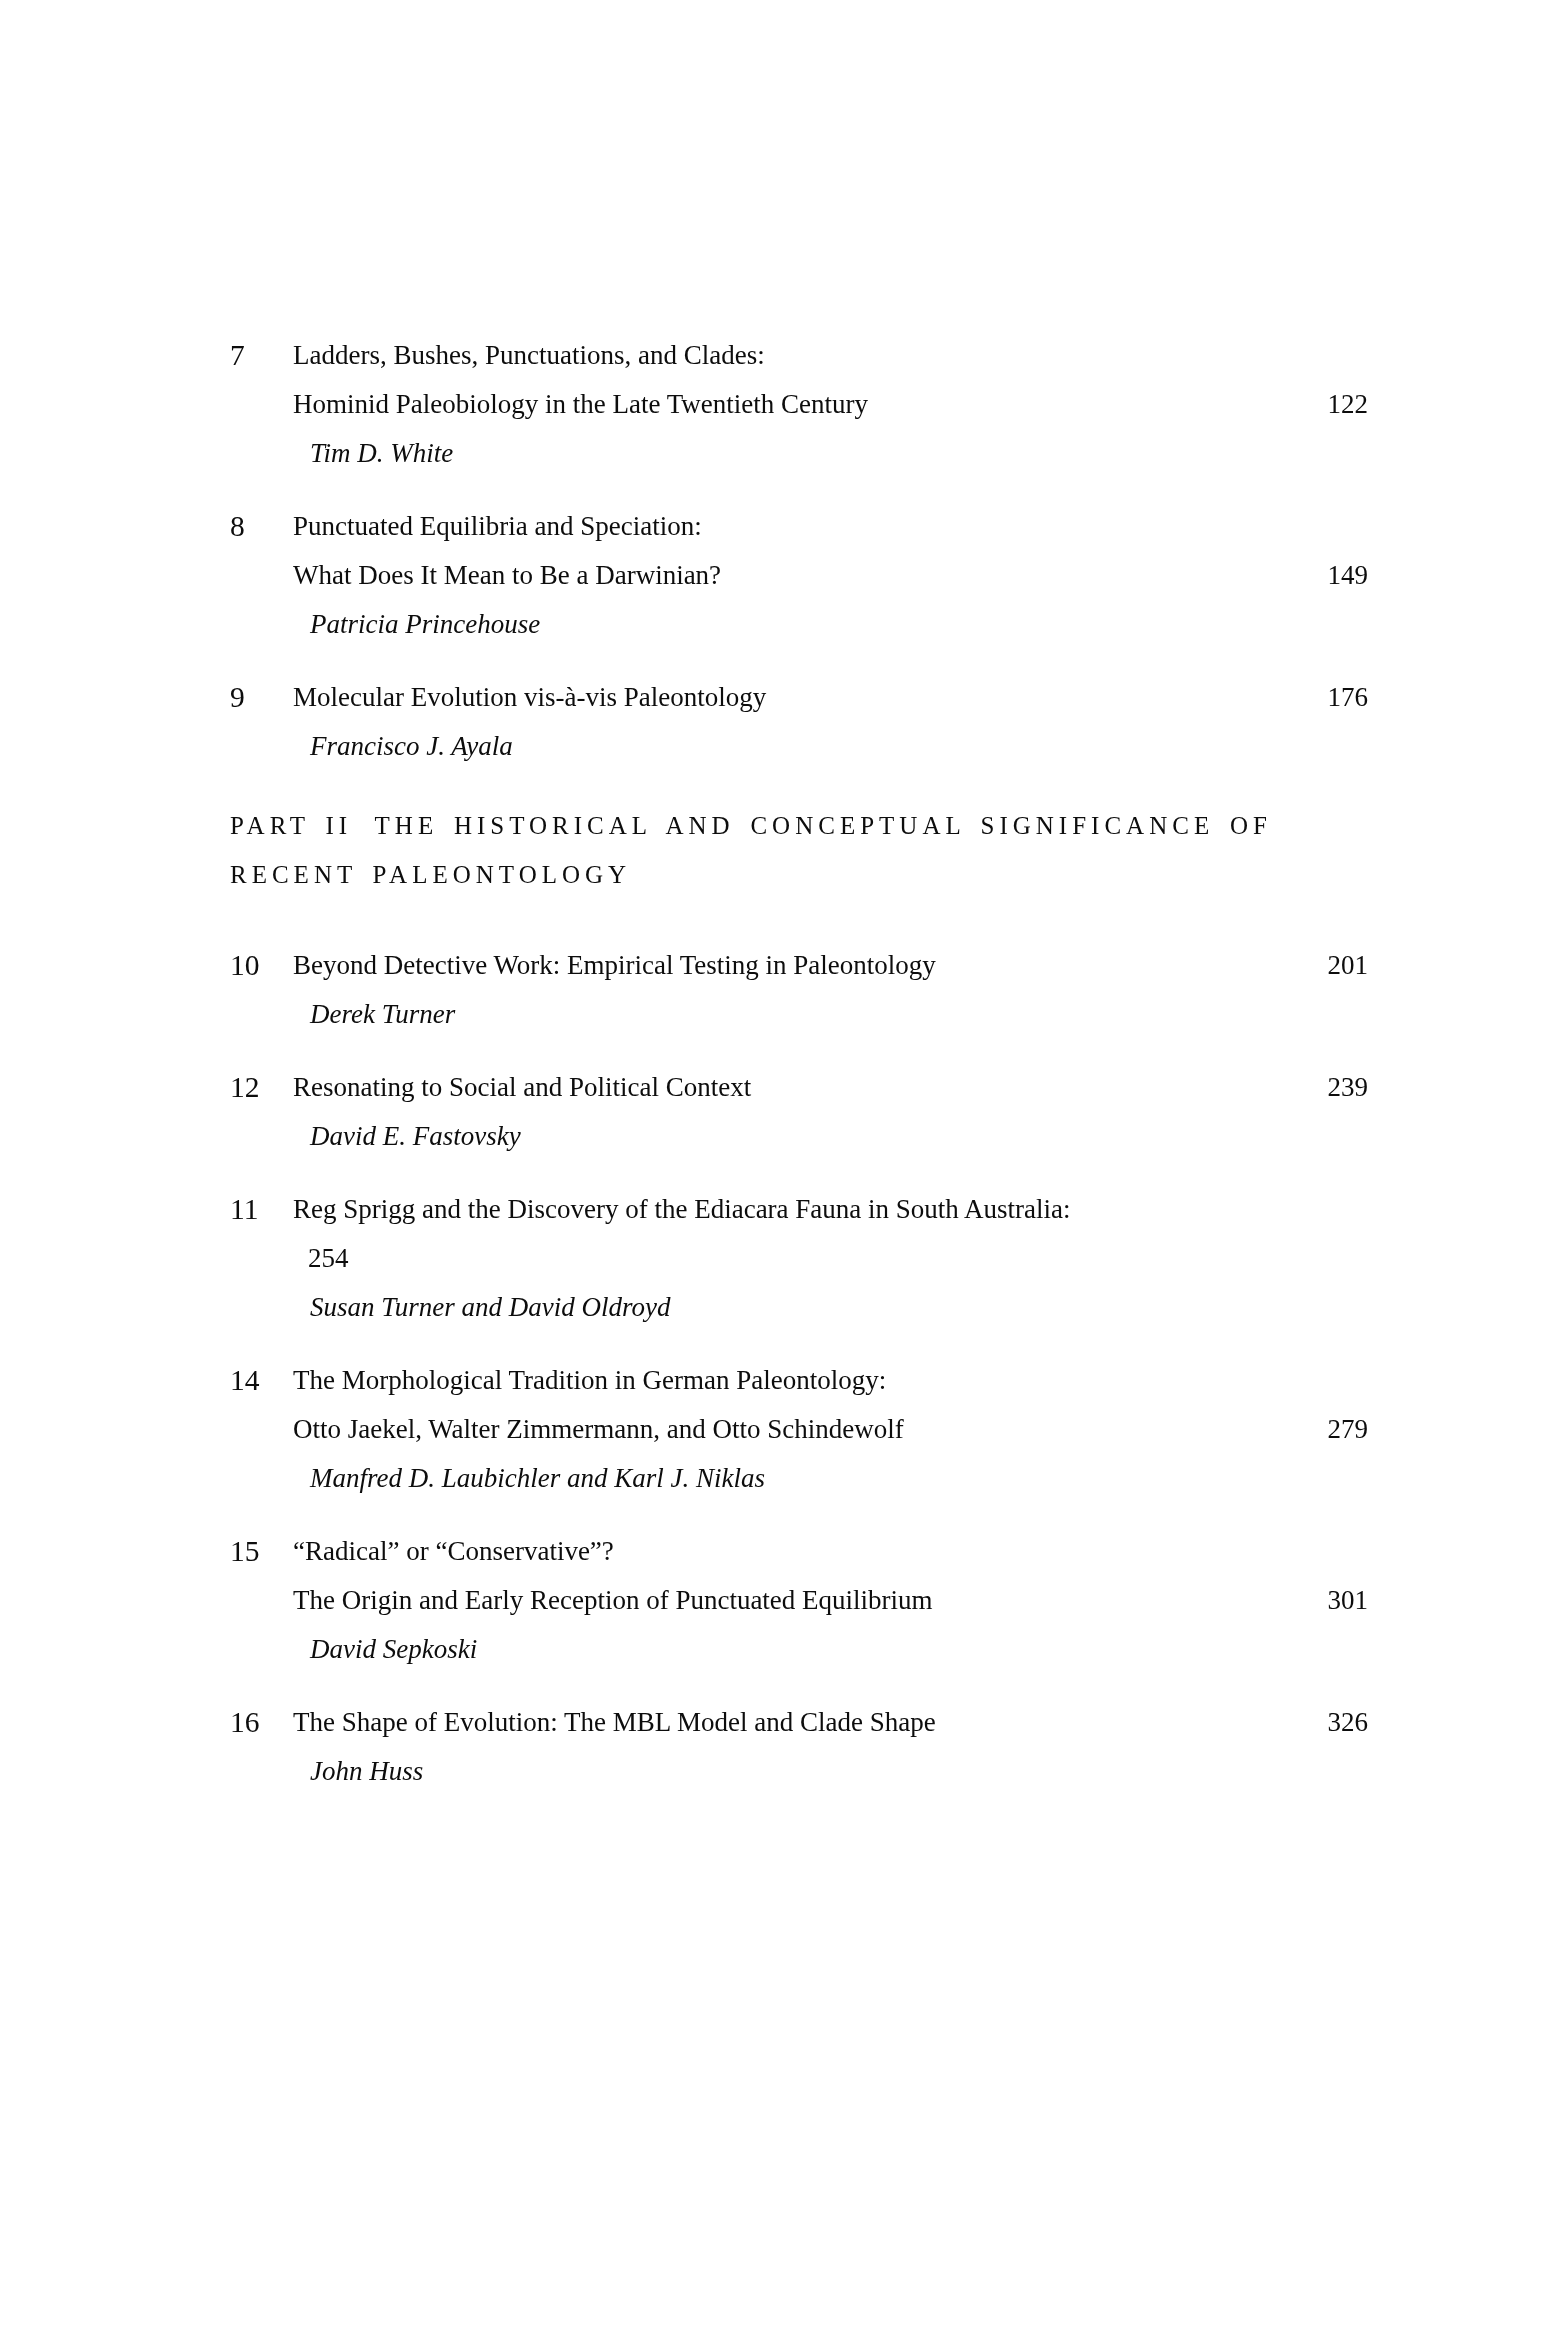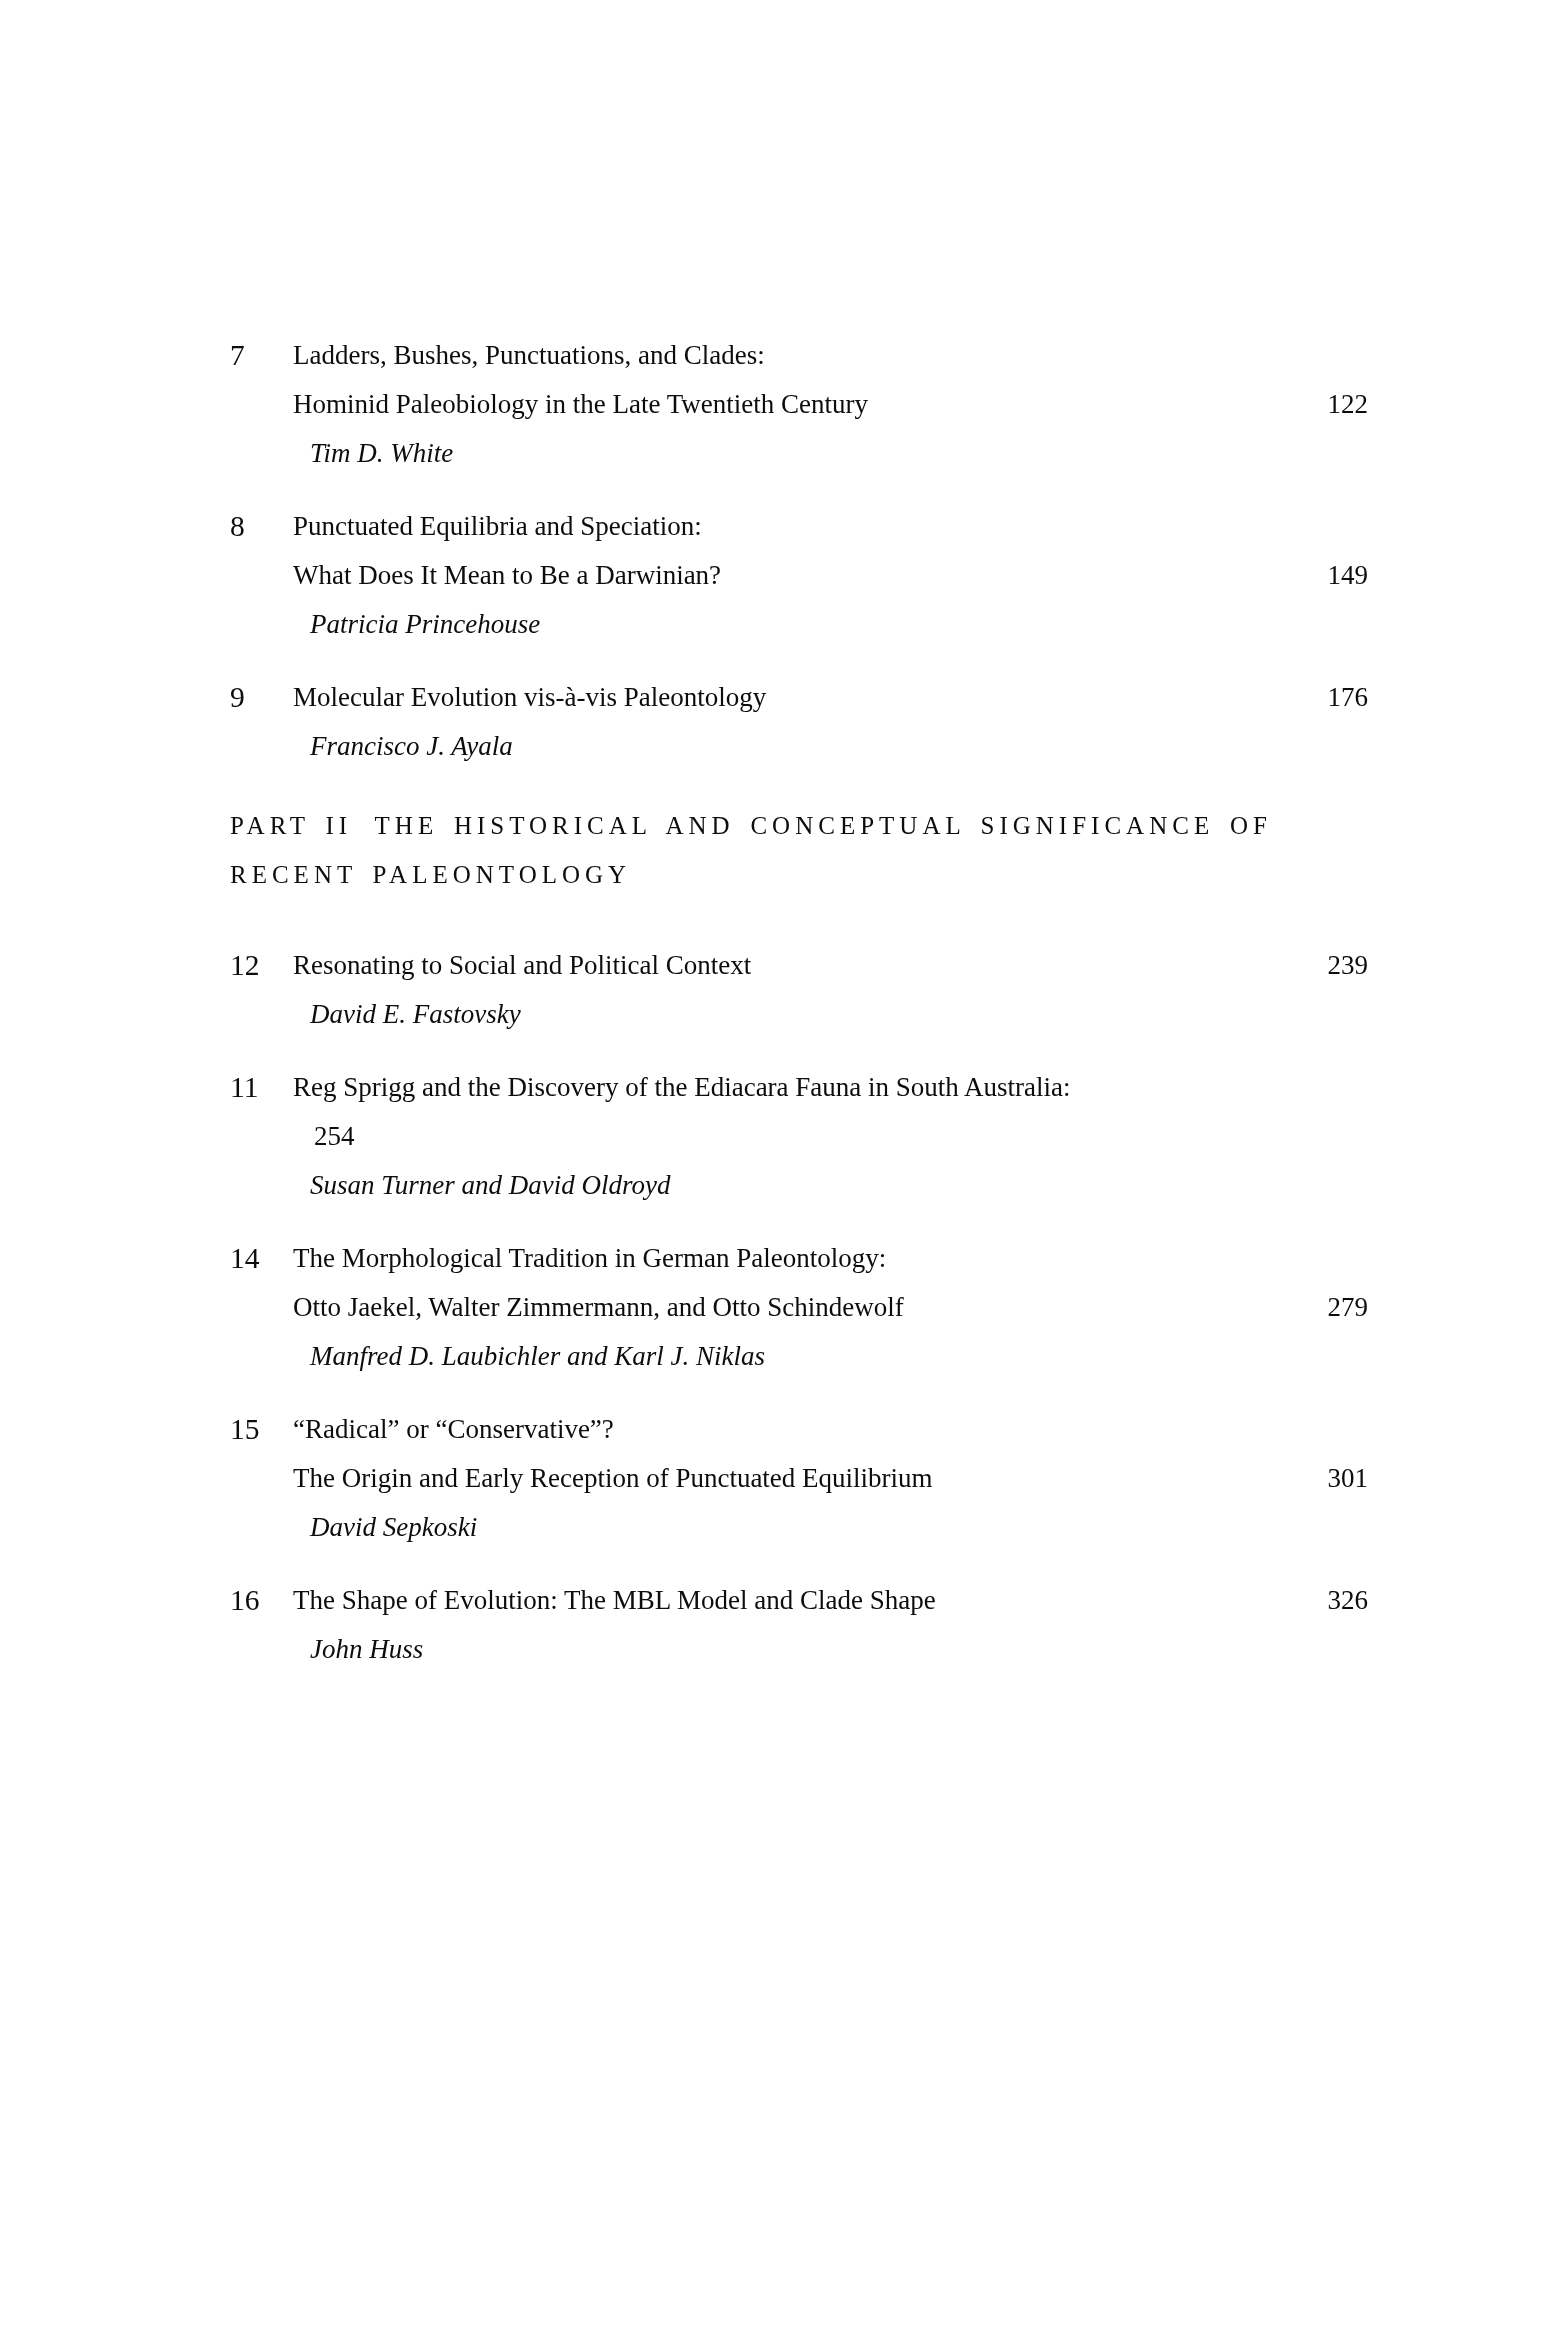--- a/index.html
+++ b/index.html
@@ -41,21 +41,21 @@
     justify-content: space-between;
     align-items: baseline;
     white-space: nowrap;
     font-size: 27px;
     line-height: 49px;
   }
   .line .t {
     flex: 0 1 auto;
   }
   .pg {
-    margin-left: 21px;
+    margin-left: 15px;
     flex: 0 0 auto;
   }
   .author {
     font-style: italic;
     margin-left: 17px;
   }
   .part-heading {
     margin: 29.5px 0 42px 0;
   }
   .part-heading .hline {
@@ -115,20 +115,30 @@
       </div>
     </div>
 
     <div class="part-heading">
       <div class="hline">
         <span class="part-label">PART II</span><span>THE HISTORICAL AND CONCEPTUAL SIGNIFICANCE OF</span>
       </div>
       <div class="hline">RECENT PALEONTOLOGY</div>
     </div>
 
+    <div class="entry">
+      <div class="col-num">10</div>
+      <div class="col-body">
+        <div class="line">
+          <span class="t">Beyond Detective Work: Empirical Testing in Paleontology</span>
+          <span class="pg">201</span>
+        </div>
+        <div class="line author">Derek Turner</div>
+      </div>
+    </div>
 
 
     <div class="entry">
       <div class="col-num">12</div>
       <div class="col-body">
         <div class="line">
           <span class="t">Resonating to Social and Political Context</span>
           <span class="pg">239</span>
         </div>
         <div class="line author">David E. Fastovsky</div>

